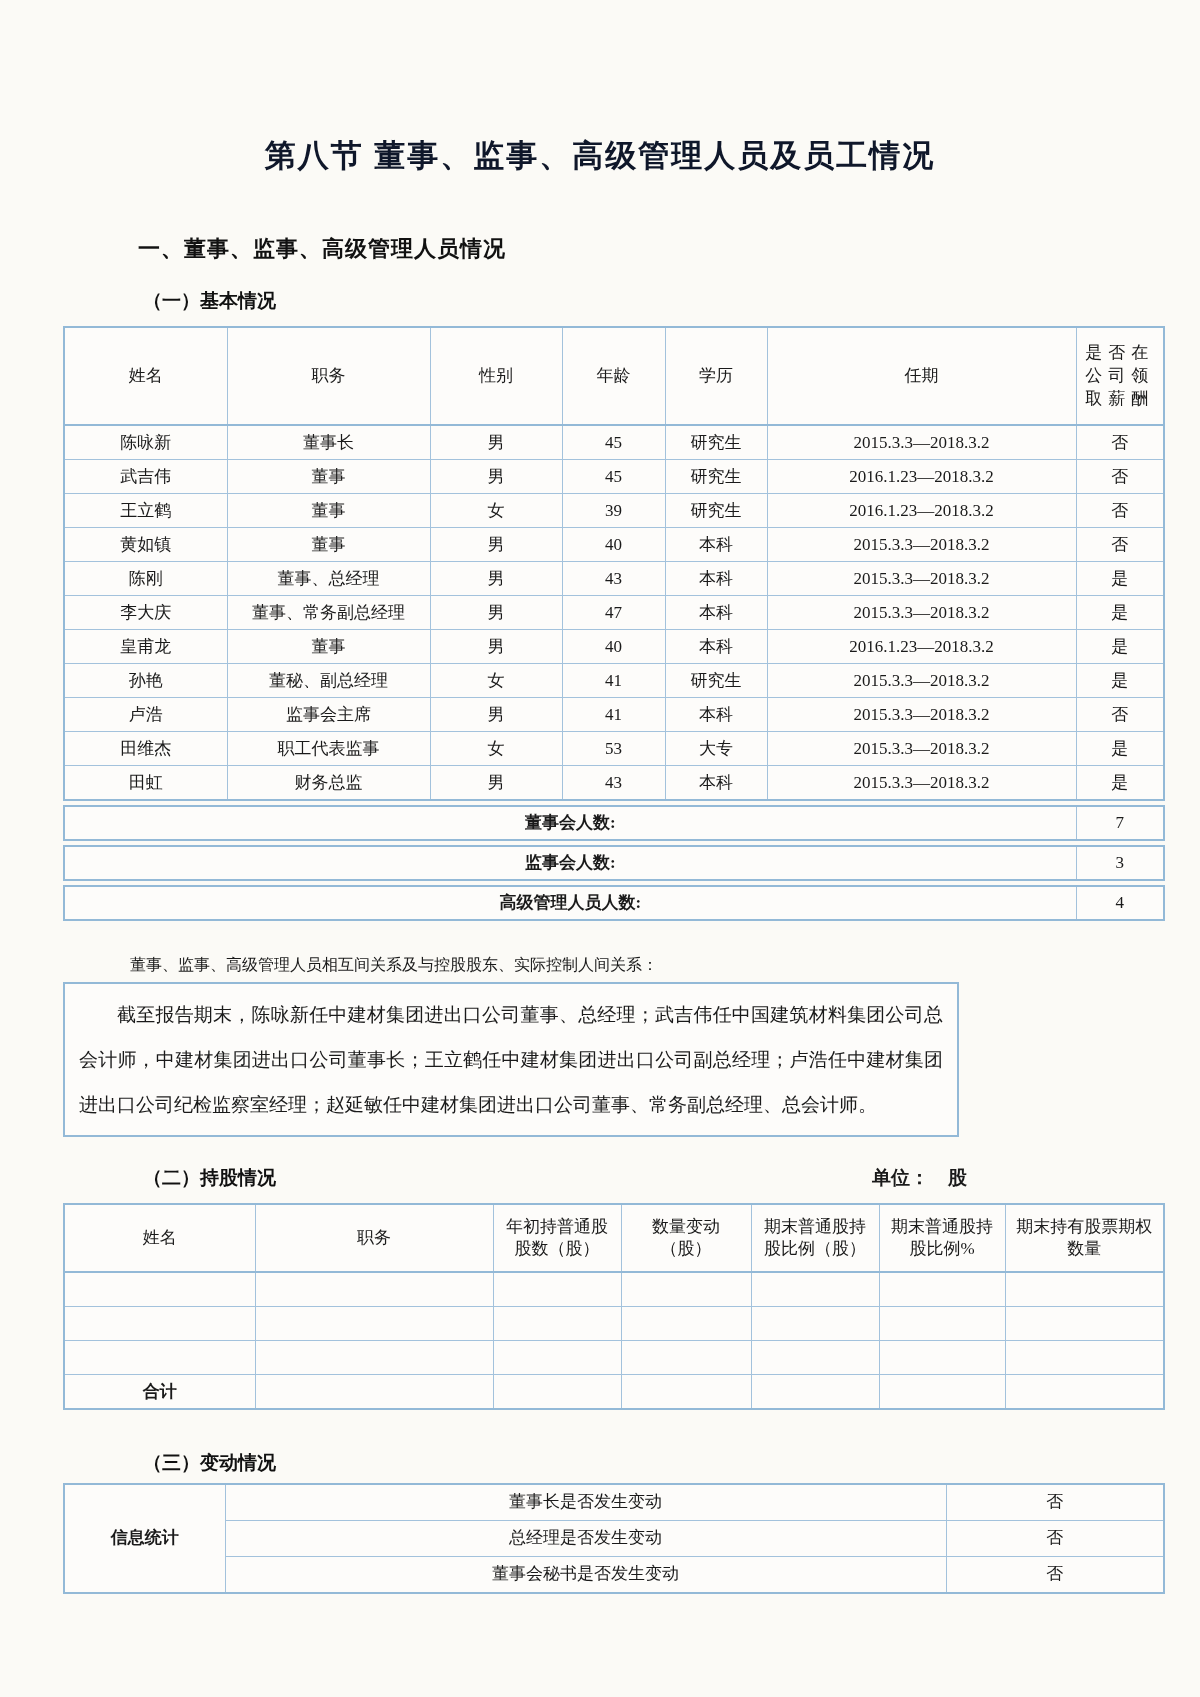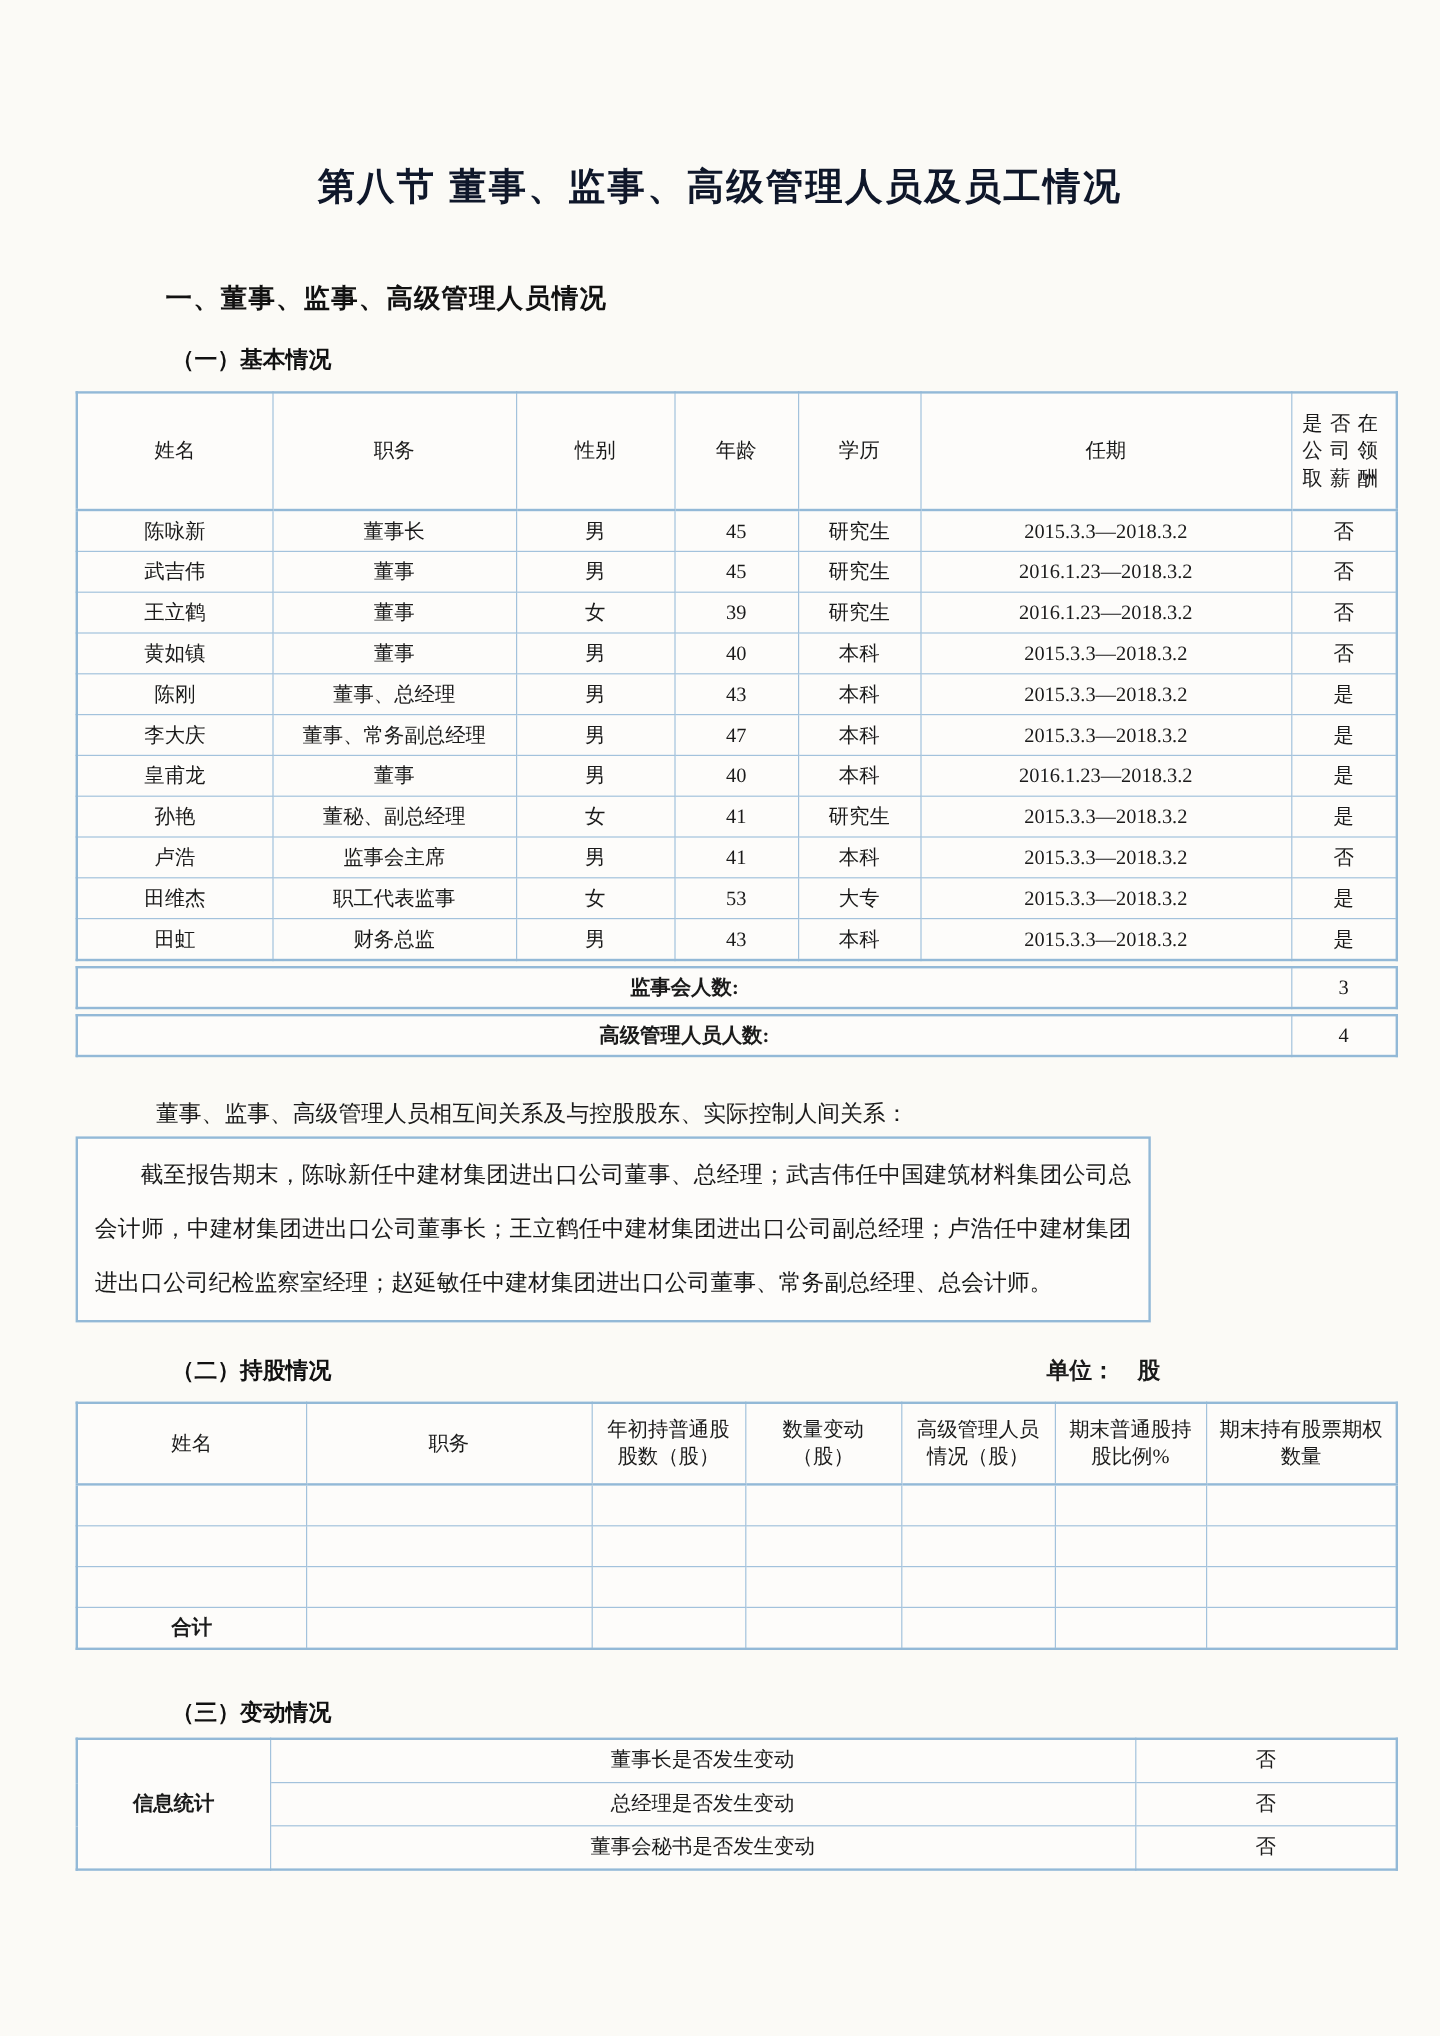--- a/index.html
+++ b/index.html
@@ -50,21 +50,21 @@
     overflow:hidden;
   }
   .basic-table th{height:92px;border-bottom:2px solid #93b9d7;}
   .basic-table td{height:29px;}
   .paid-col{letter-spacing:6px;padding:2px 2px;}
   .summary-table{margin-top:4px;}
   .summary-table td{height:28px;}
   .summary-label{font-weight:bold;}
   .relations-intro{
     margin:34px 0 6px 130px;
-    font-size:19px;
+    font-size:16px;
   }
   .relations-box{
     margin-left:63px;width:896px;box-sizing:border-box;
     border:2px solid #93b9d7;background:#fdfcfa;
     padding:8px 14px;
   }
   .relations-text{
     margin:0;font-size:19px;line-height:45px;
     text-align:justify;text-indent:2em;
   }
@@ -210,20 +210,32 @@
     </tbody>
   </table>
 
   <table class="summary-table">
     <colgroup>
         <col style="width:1012px">
         <col style="width:88px">
       </colgroup>
     <tbody>
         <tr>
+      <td class="summary-label">董事会人数:</td>
+      <td>7</td>
+    </tr>
+  </tbody>
+    </table>
+  <table class="summary-table">
+    <colgroup>
+        <col style="width:1012px">
+        <col style="width:88px">
+      </colgroup>
+    <tbody>
+        <tr>
       <td class="summary-label">监事会人数:</td>
       <td>3</td>
     </tr>
   </tbody>
     </table>
   <table class="summary-table">
     <colgroup>
         <col style="width:1012px">
         <col style="width:88px">
       </colgroup>
@@ -254,21 +266,21 @@
         <col style="width:128px">
         <col style="width:126px">
       <col style="width:159px">
     </colgroup>
     <thead>
       <tr>
         <th>姓名</th>
         <th>职务</th>
         <th>年初持普通股股数（股）</th>
         <th>数量变动（股）</th>
-        <th>高级管理人员情况（股）</th>
+        <th>期末普通股持股比例（股）</th>
         <th>期末普通股持股比例%</th>
         <th>期末持有股票期权数量</th>
       </tr>
     </thead>
     <tbody>
       <tr>
         <td></td>
           <td></td>
         <td></td>
           <td></td>

